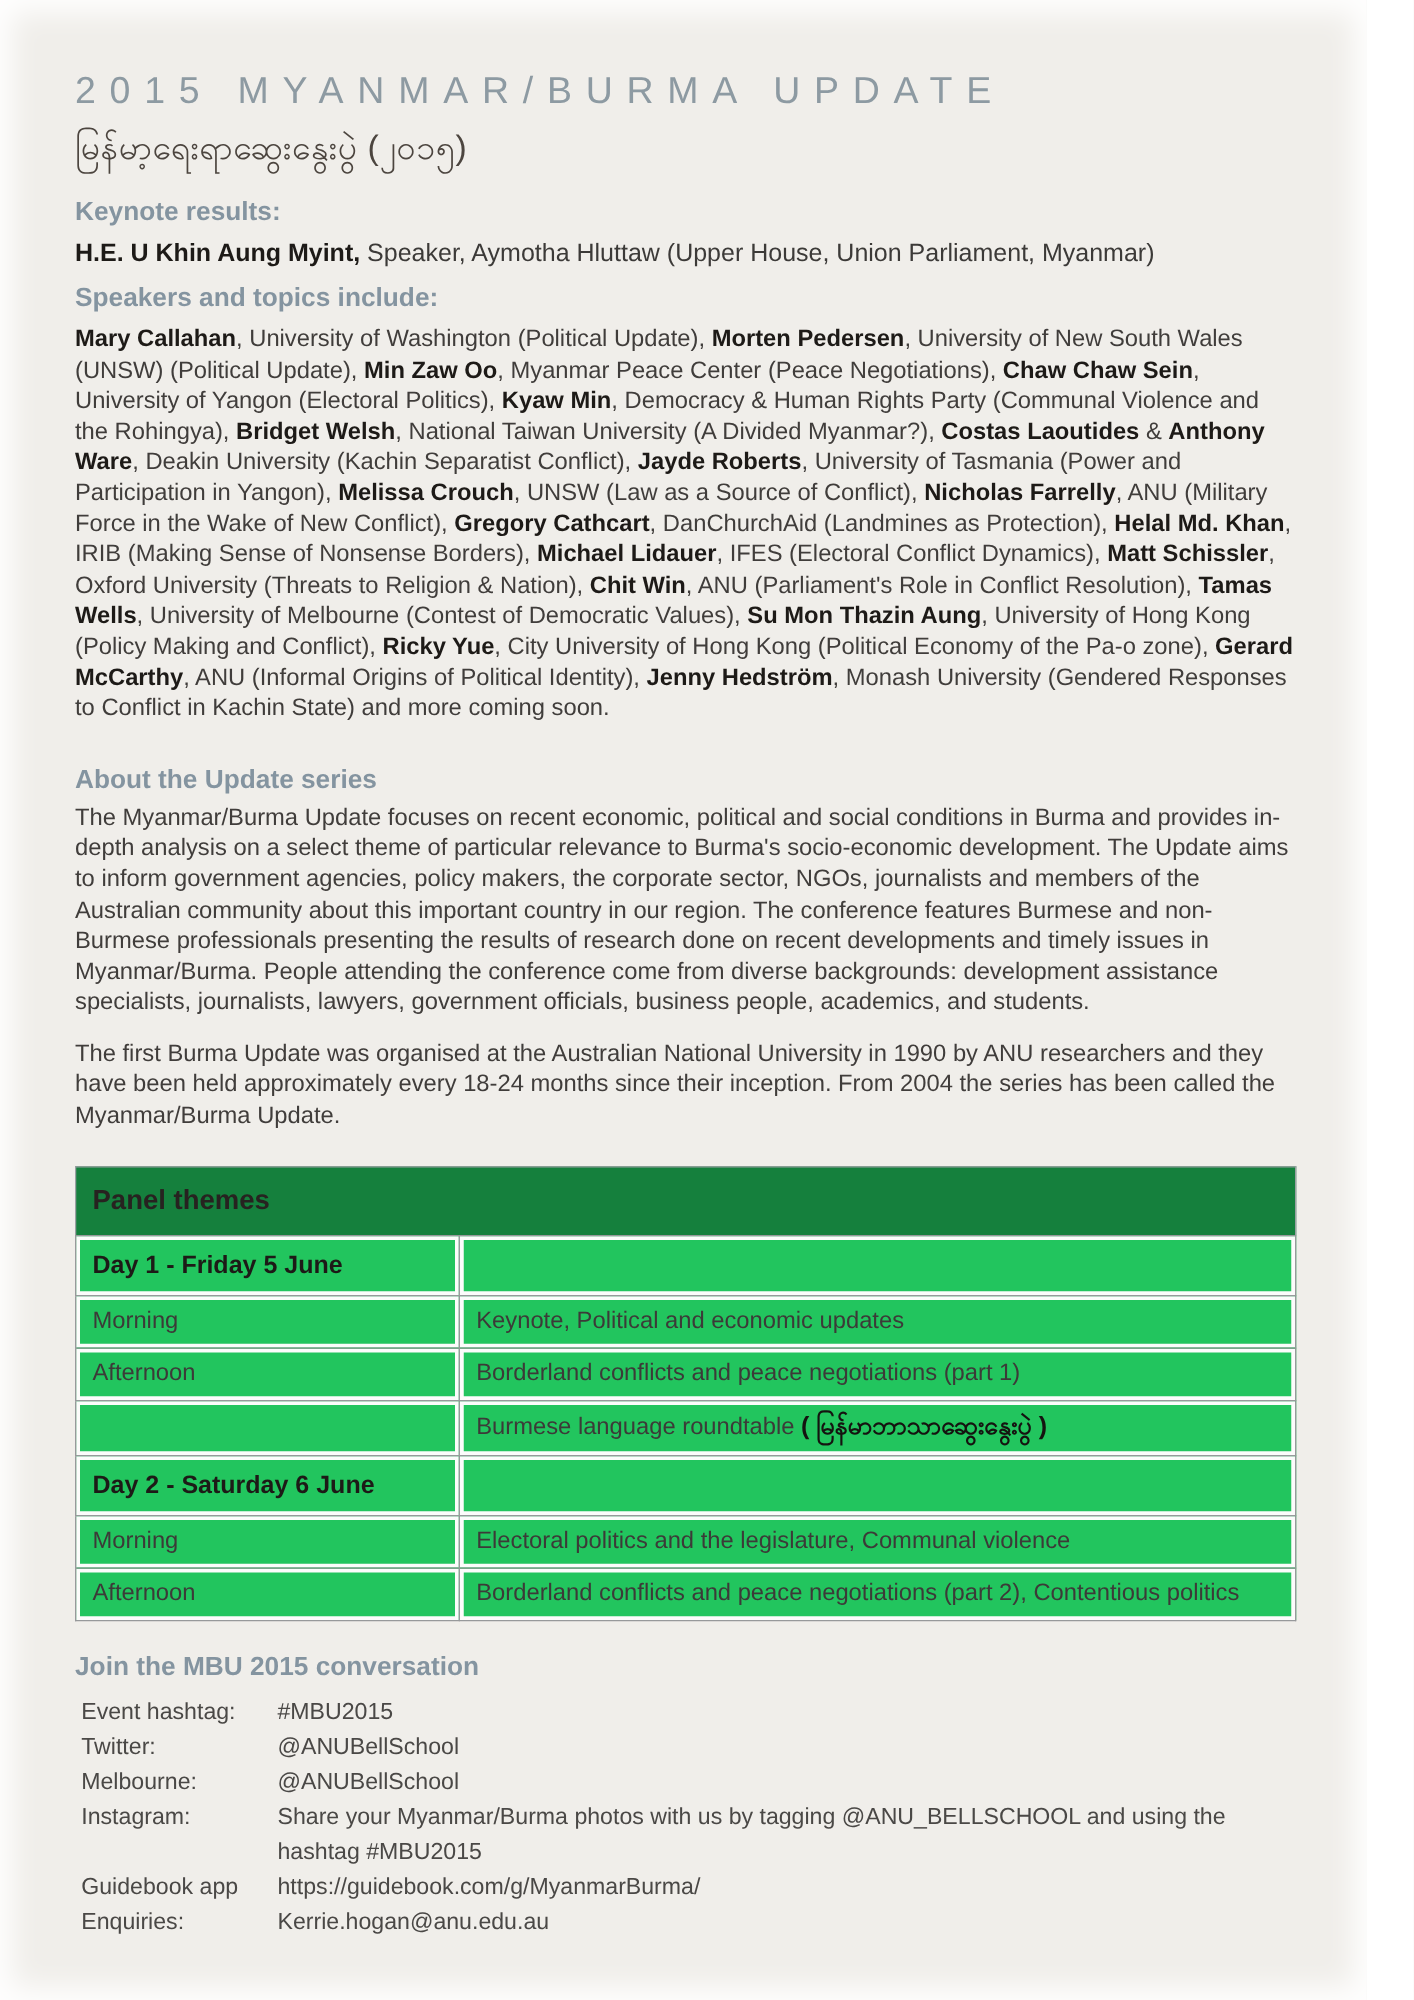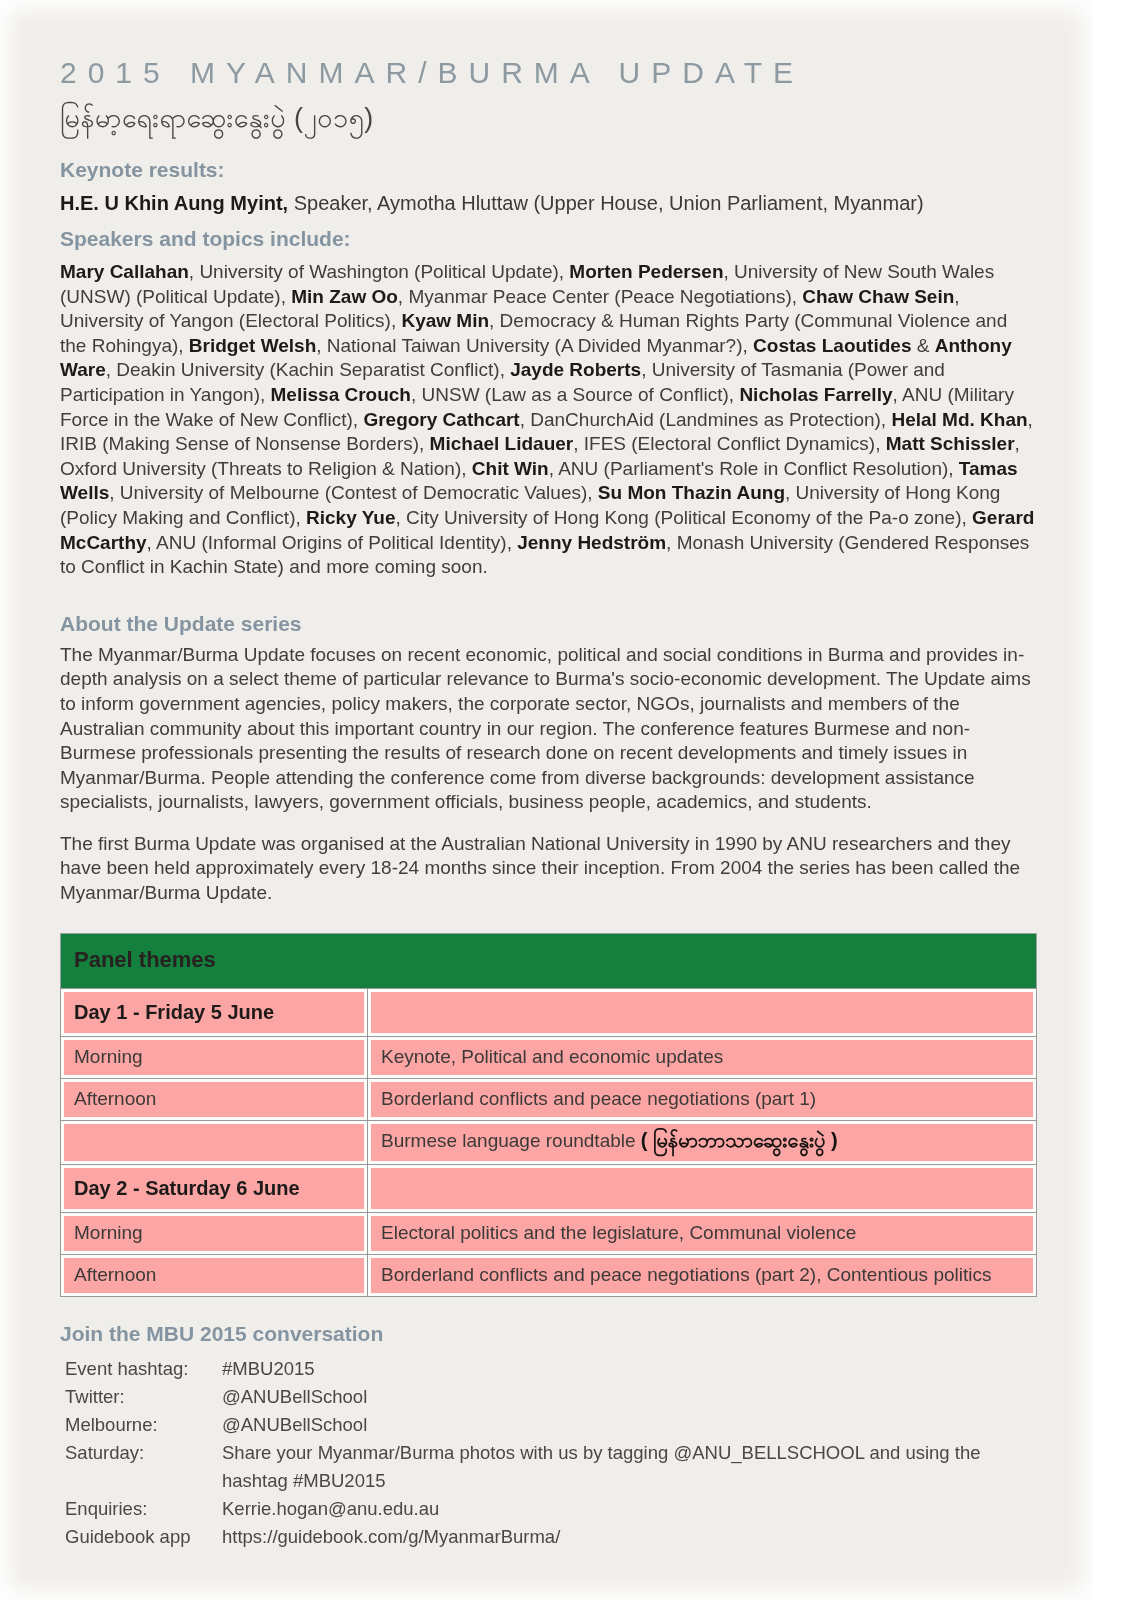--- a/index.html
+++ b/index.html
@@ -68,21 +68,21 @@
     padding: 13px 14px 15px 13px;
     border: 1px solid #9aa0a3;
     border-bottom: none;
   }
   table.schedule {
     width: 100%;
     border-collapse: collapse;
     border: 1px solid #97999b;
   }
   table.schedule td {
-    background: #fca5a5;
+    background: #22c55e;
     border: 1px solid #97999b;
     box-shadow: inset 0 0 0 3px #fcfcfb;
     padding: 0 10px 0 13px;
     font-size: 19px;
     color: #3c3a38;
     vertical-align: middle;
   }
   td.col-left { width: 283px; }
   tr.row-day { height: 48px; }
   tr.row-slot { height: 42px; }
@@ -164,26 +164,26 @@
     </div>
     <div class="conv-row">
       <div class="conv-label">Twitter:</div>
       <div class="conv-value">@ANUBellSchool</div>
     </div>
     <div class="conv-row">
       <div class="conv-label">Melbourne:</div>
       <div class="conv-value">@ANUBellSchool</div>
     </div>
     <div class="conv-row">
-      <div class="conv-label">Saturday:</div>
+      <div class="conv-label">Instagram:</div>
       <div class="conv-value">Share your Myanmar/Burma photos with us by tagging @ANU_BELLSCHOOL and using the hashtag #MBU2015</div>
+    </div>
+    <div class="conv-row">
+      <div class="conv-label">Guidebook app</div>
+      <div class="conv-value">https://guidebook.com/g/MyanmarBurma/</div>
     </div>
     <div class="conv-row">
       <div class="conv-label">Enquiries:</div>
       <div class="conv-value">Kerrie.hogan@anu.edu.au</div>
-    </div>
-    <div class="conv-row">
-      <div class="conv-label">Guidebook app</div>
-      <div class="conv-value">https://guidebook.com/g/MyanmarBurma/</div>
     </div>
   </div>
 
 </div>
 
 </body></html>

